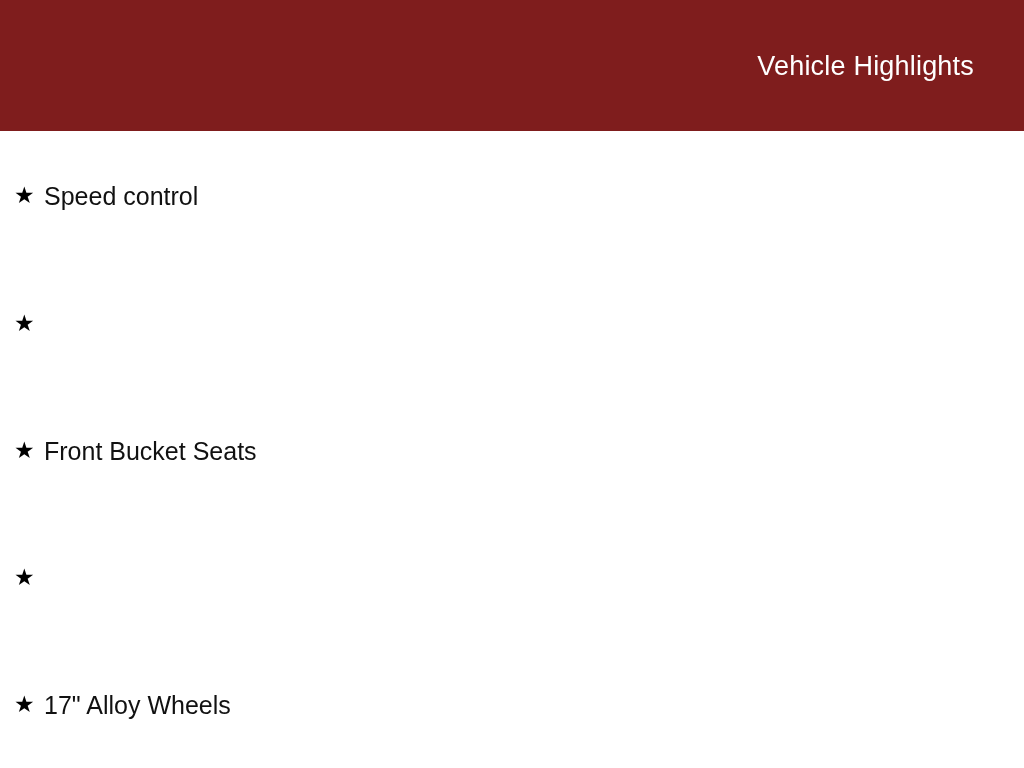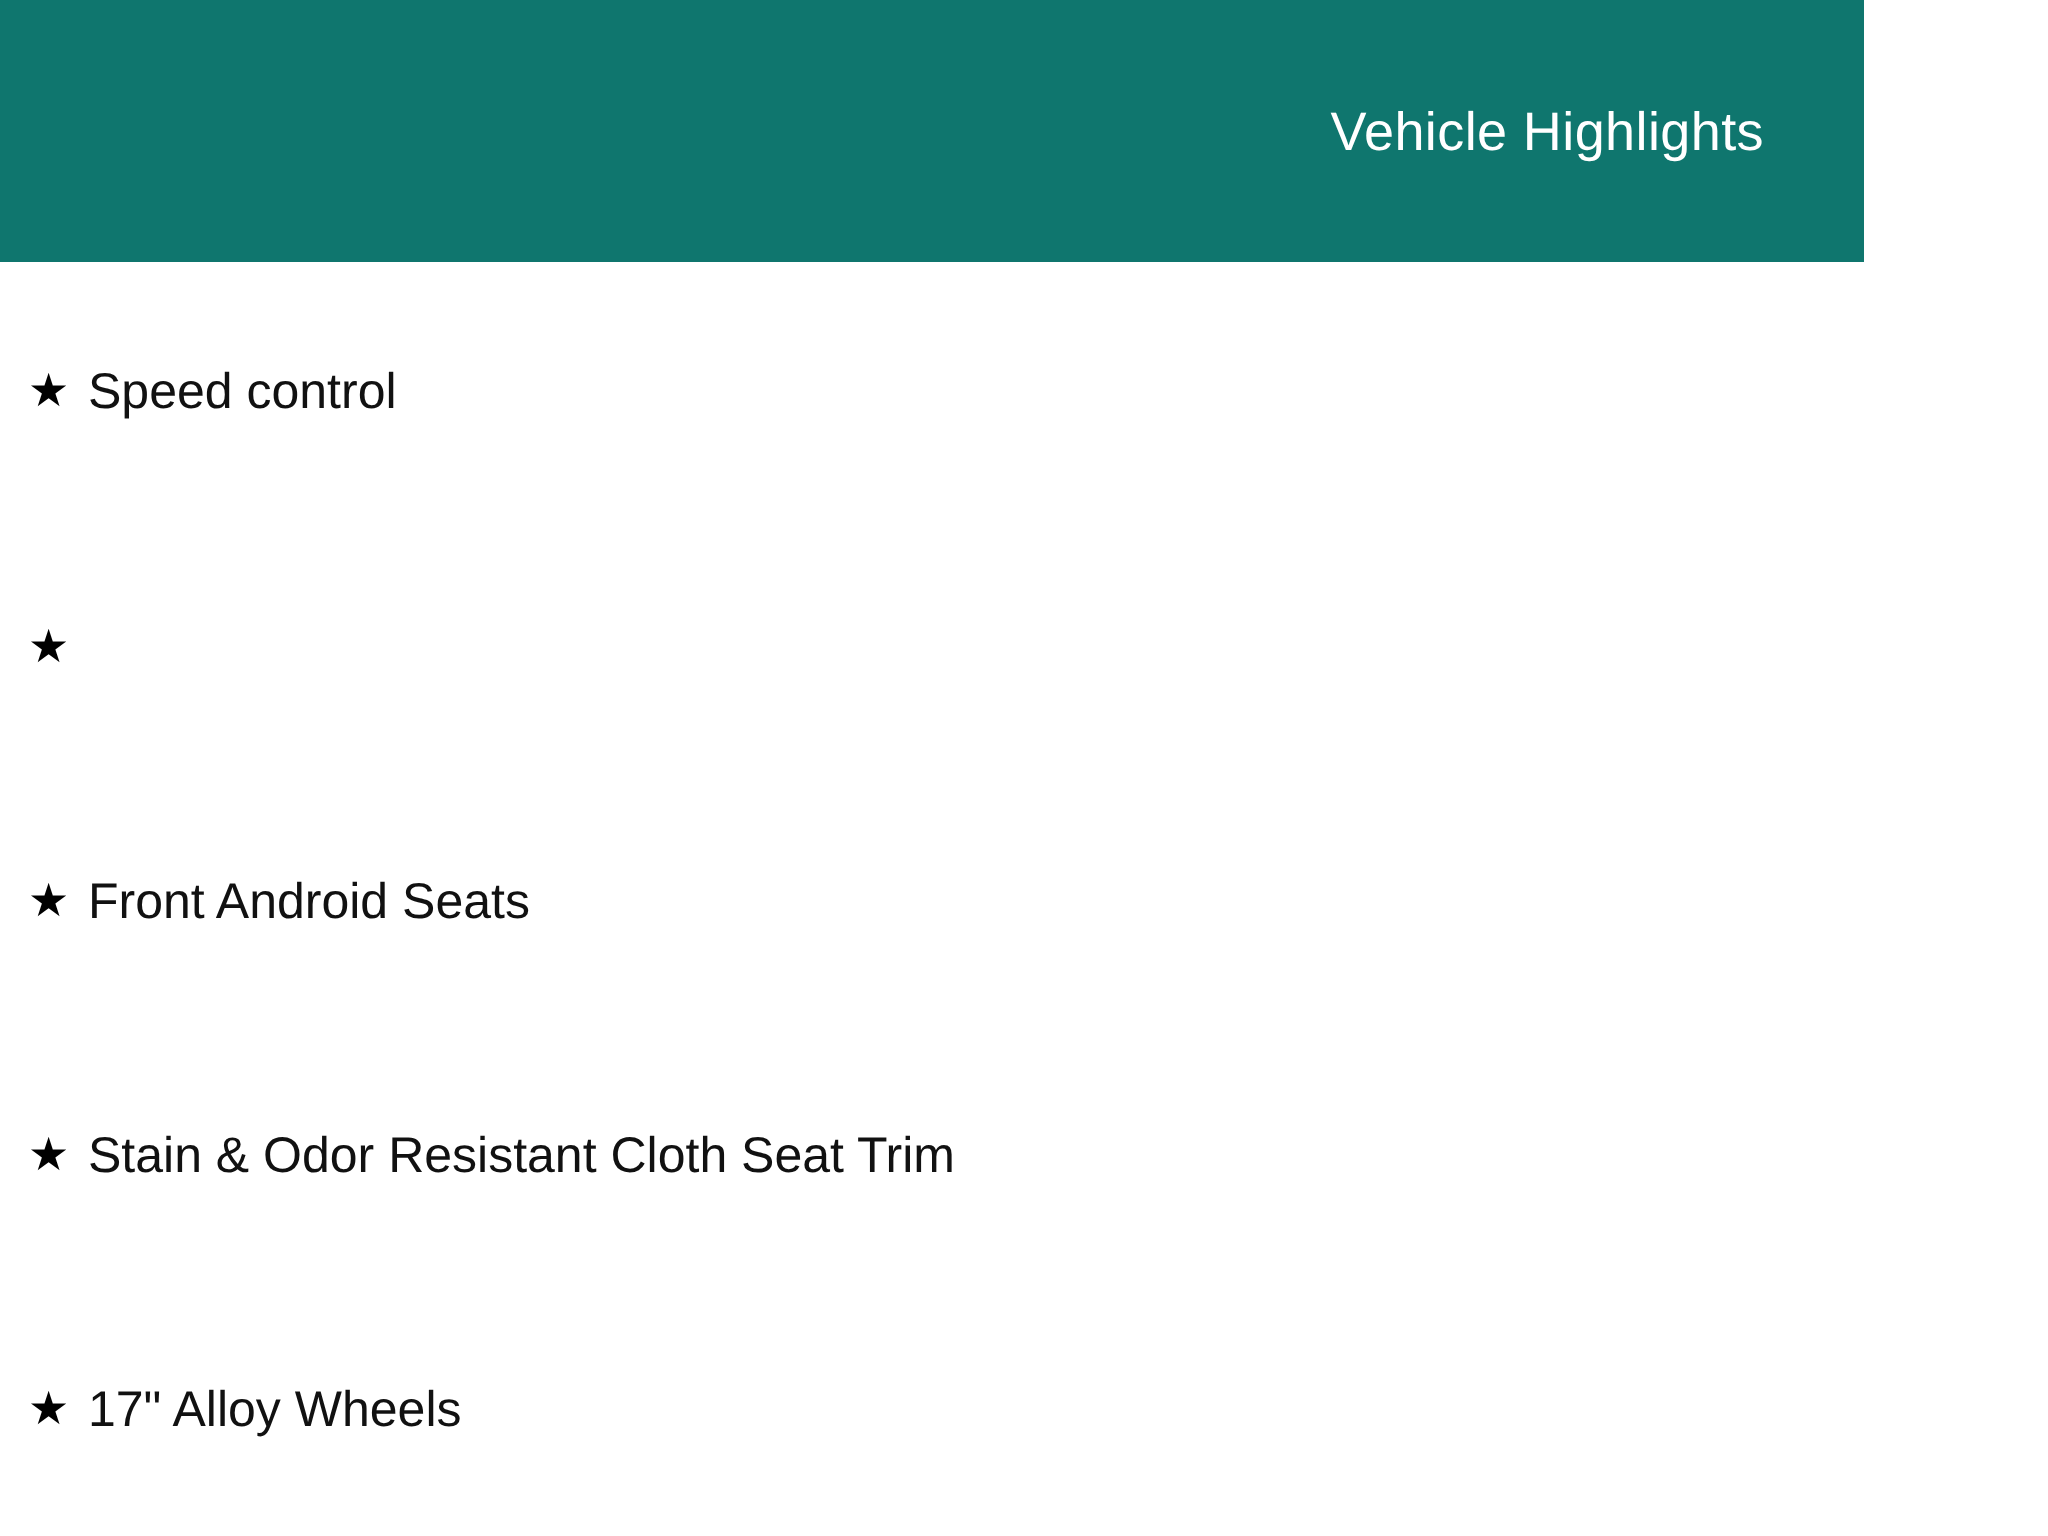--- a/index.html
+++ b/index.html
@@ -16,23 +16,23 @@
   .page {
     position: relative;
     width: 1024px;
     height: 768px;
     background: #ffffff;
   }
   .header-bar {
     position: absolute;
     left: 0;
     top: 0;
-    width: 932px;
+    width: 1024px;
     height: 131px;
-    background: #0f766e;
+    background: #7f1d1d;
   }
   .header-title {
     position: absolute;
     right: 50px;
     top: 50px;
     color: #ffffff;
     font-size: 27px;
     font-weight: 400;
     letter-spacing: 0.2px;
     line-height: 32px;
@@ -87,26 +87,25 @@
       <span class="bullet-star">★</span>
       <span class="highlight-label">Speed control</span>
     </li>
 
     <li class="highlight-item">
       <span class="bullet-star">★</span>
     </li>
 
     <li class="highlight-item">
       <span class="bullet-star">★</span>
-      <span class="highlight-label">Front Android Seats</span>
+      <span class="highlight-label">Front Bucket Seats</span>
     </li>
 
     <li class="highlight-item">
       <span class="bullet-star">★</span>
-      <span class="highlight-label">Stain &amp; Odor Resistant Cloth Seat Trim</span>
     </li>
 
     <li class="highlight-item">
       <span class="bullet-star">★</span>
       <span class="highlight-label">17" Alloy Wheels</span>
     </li>
 
   </ul>
 
 </div>

